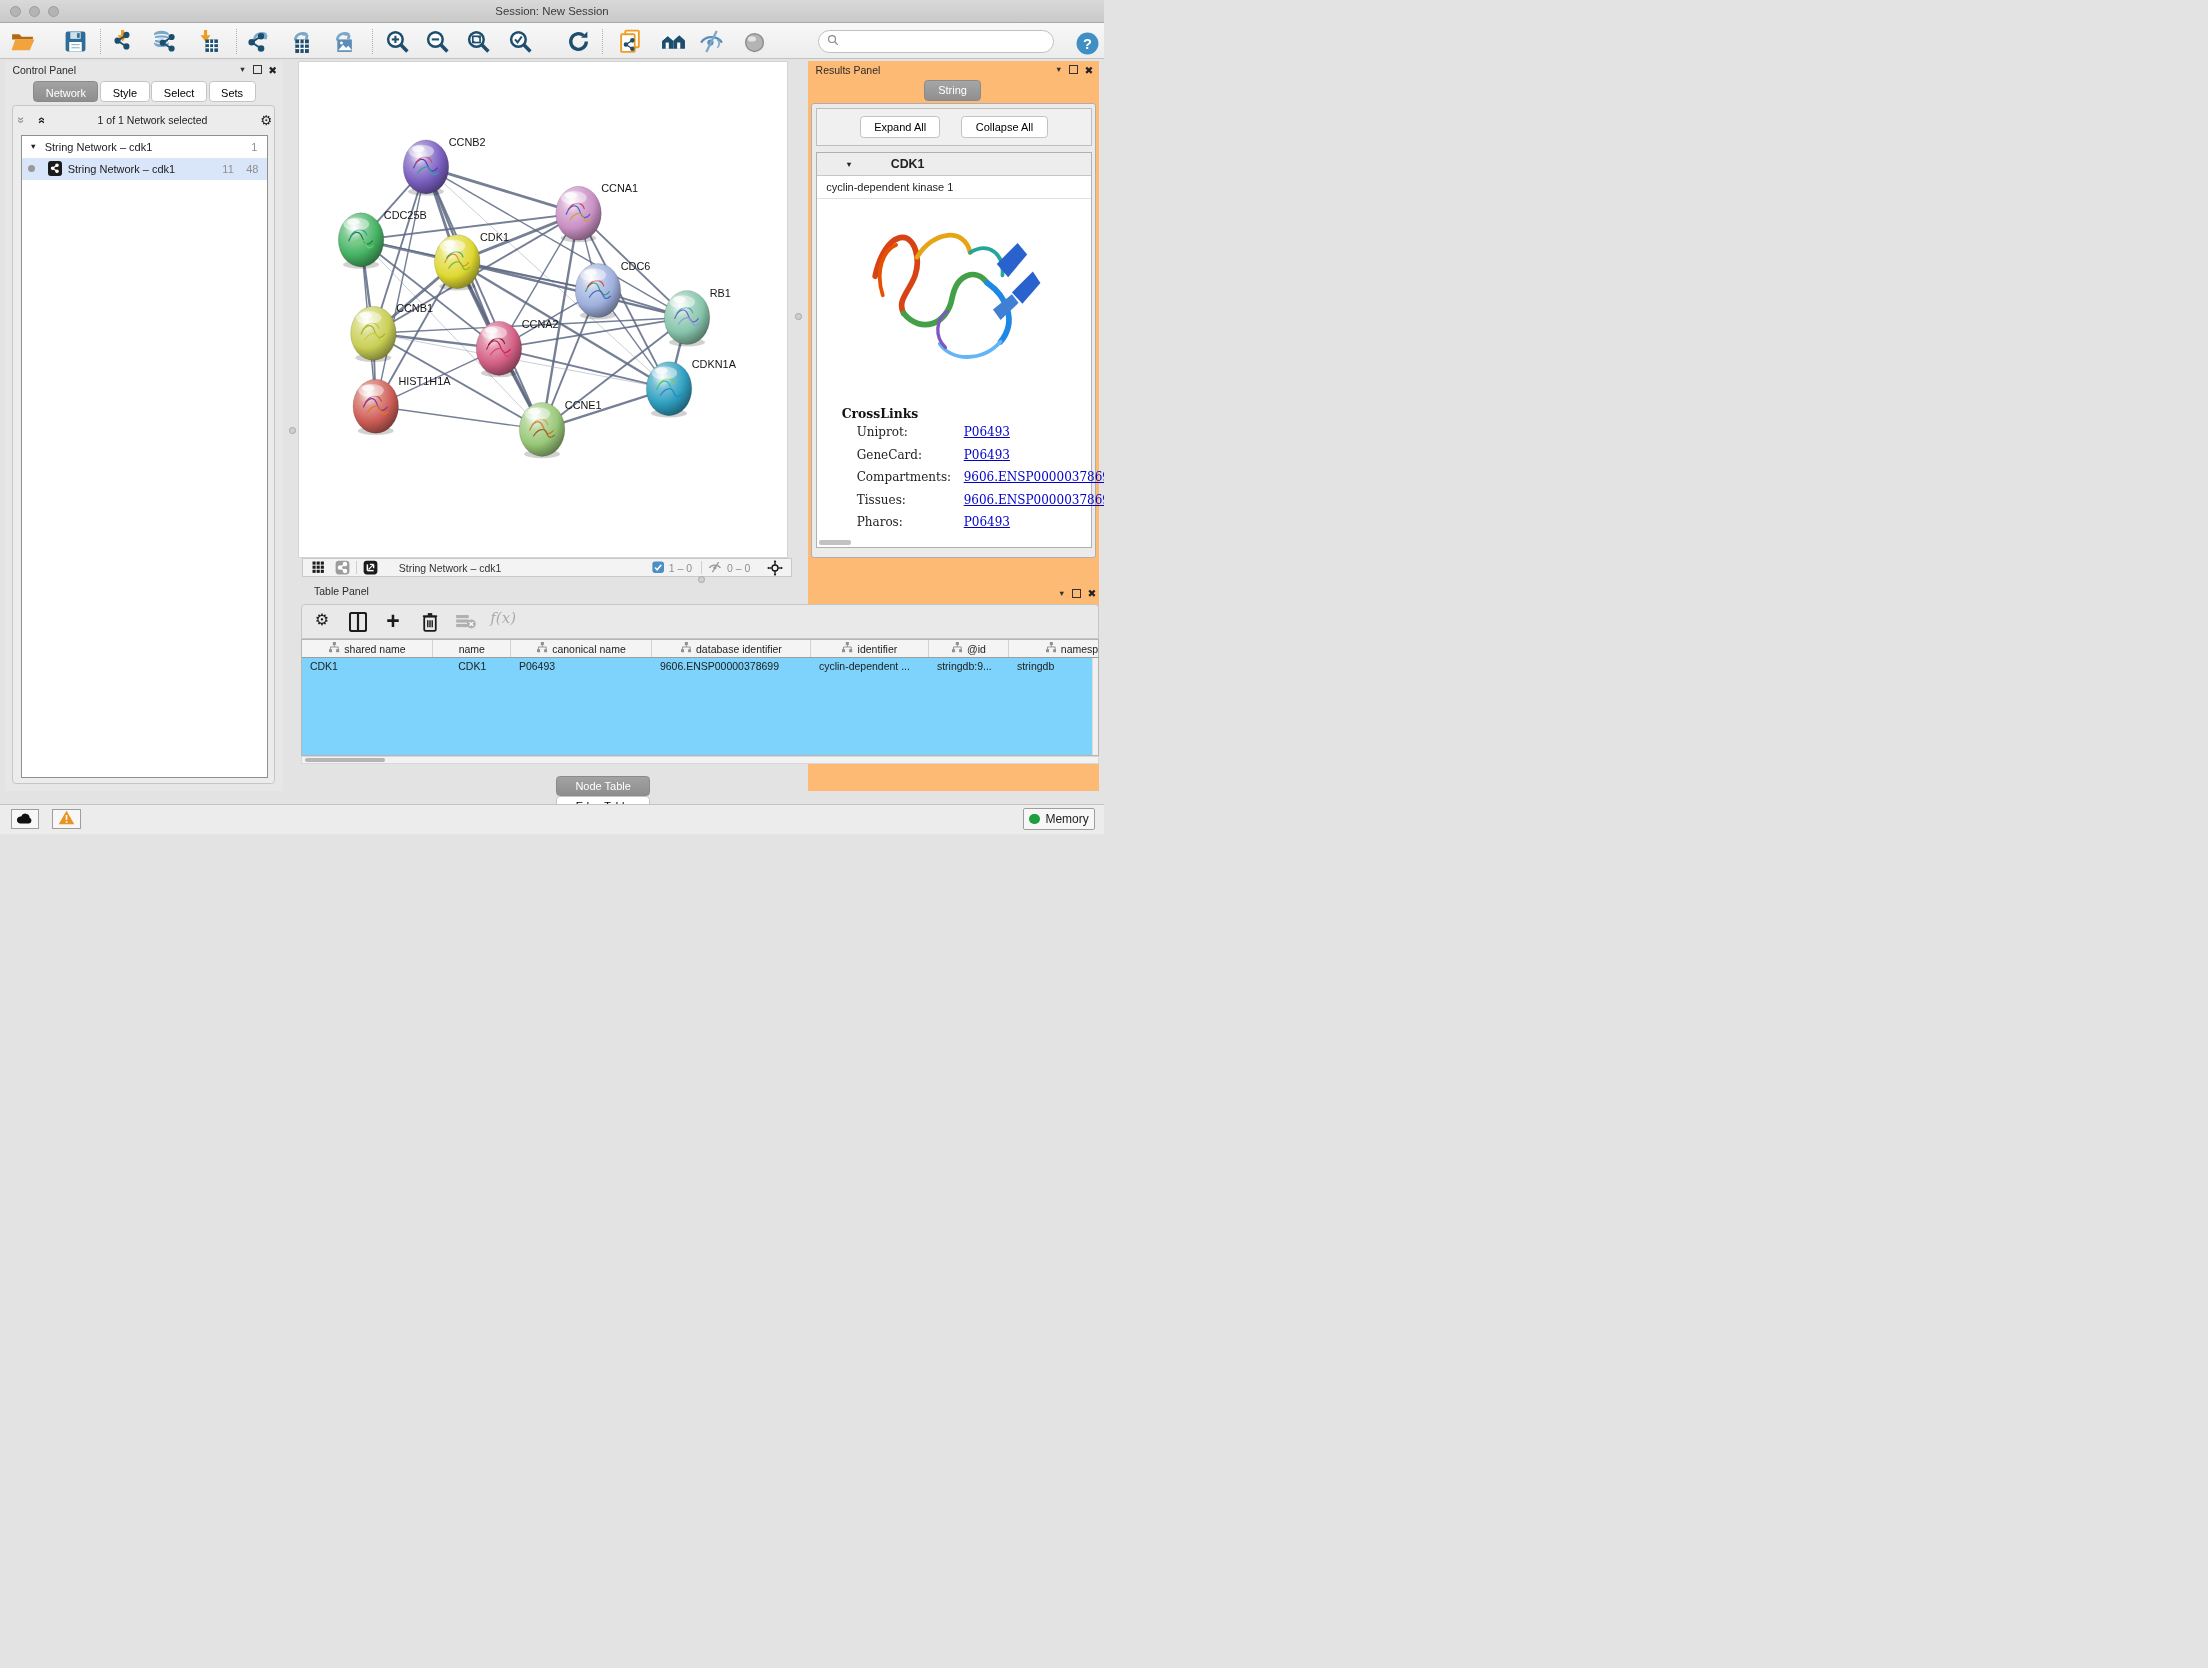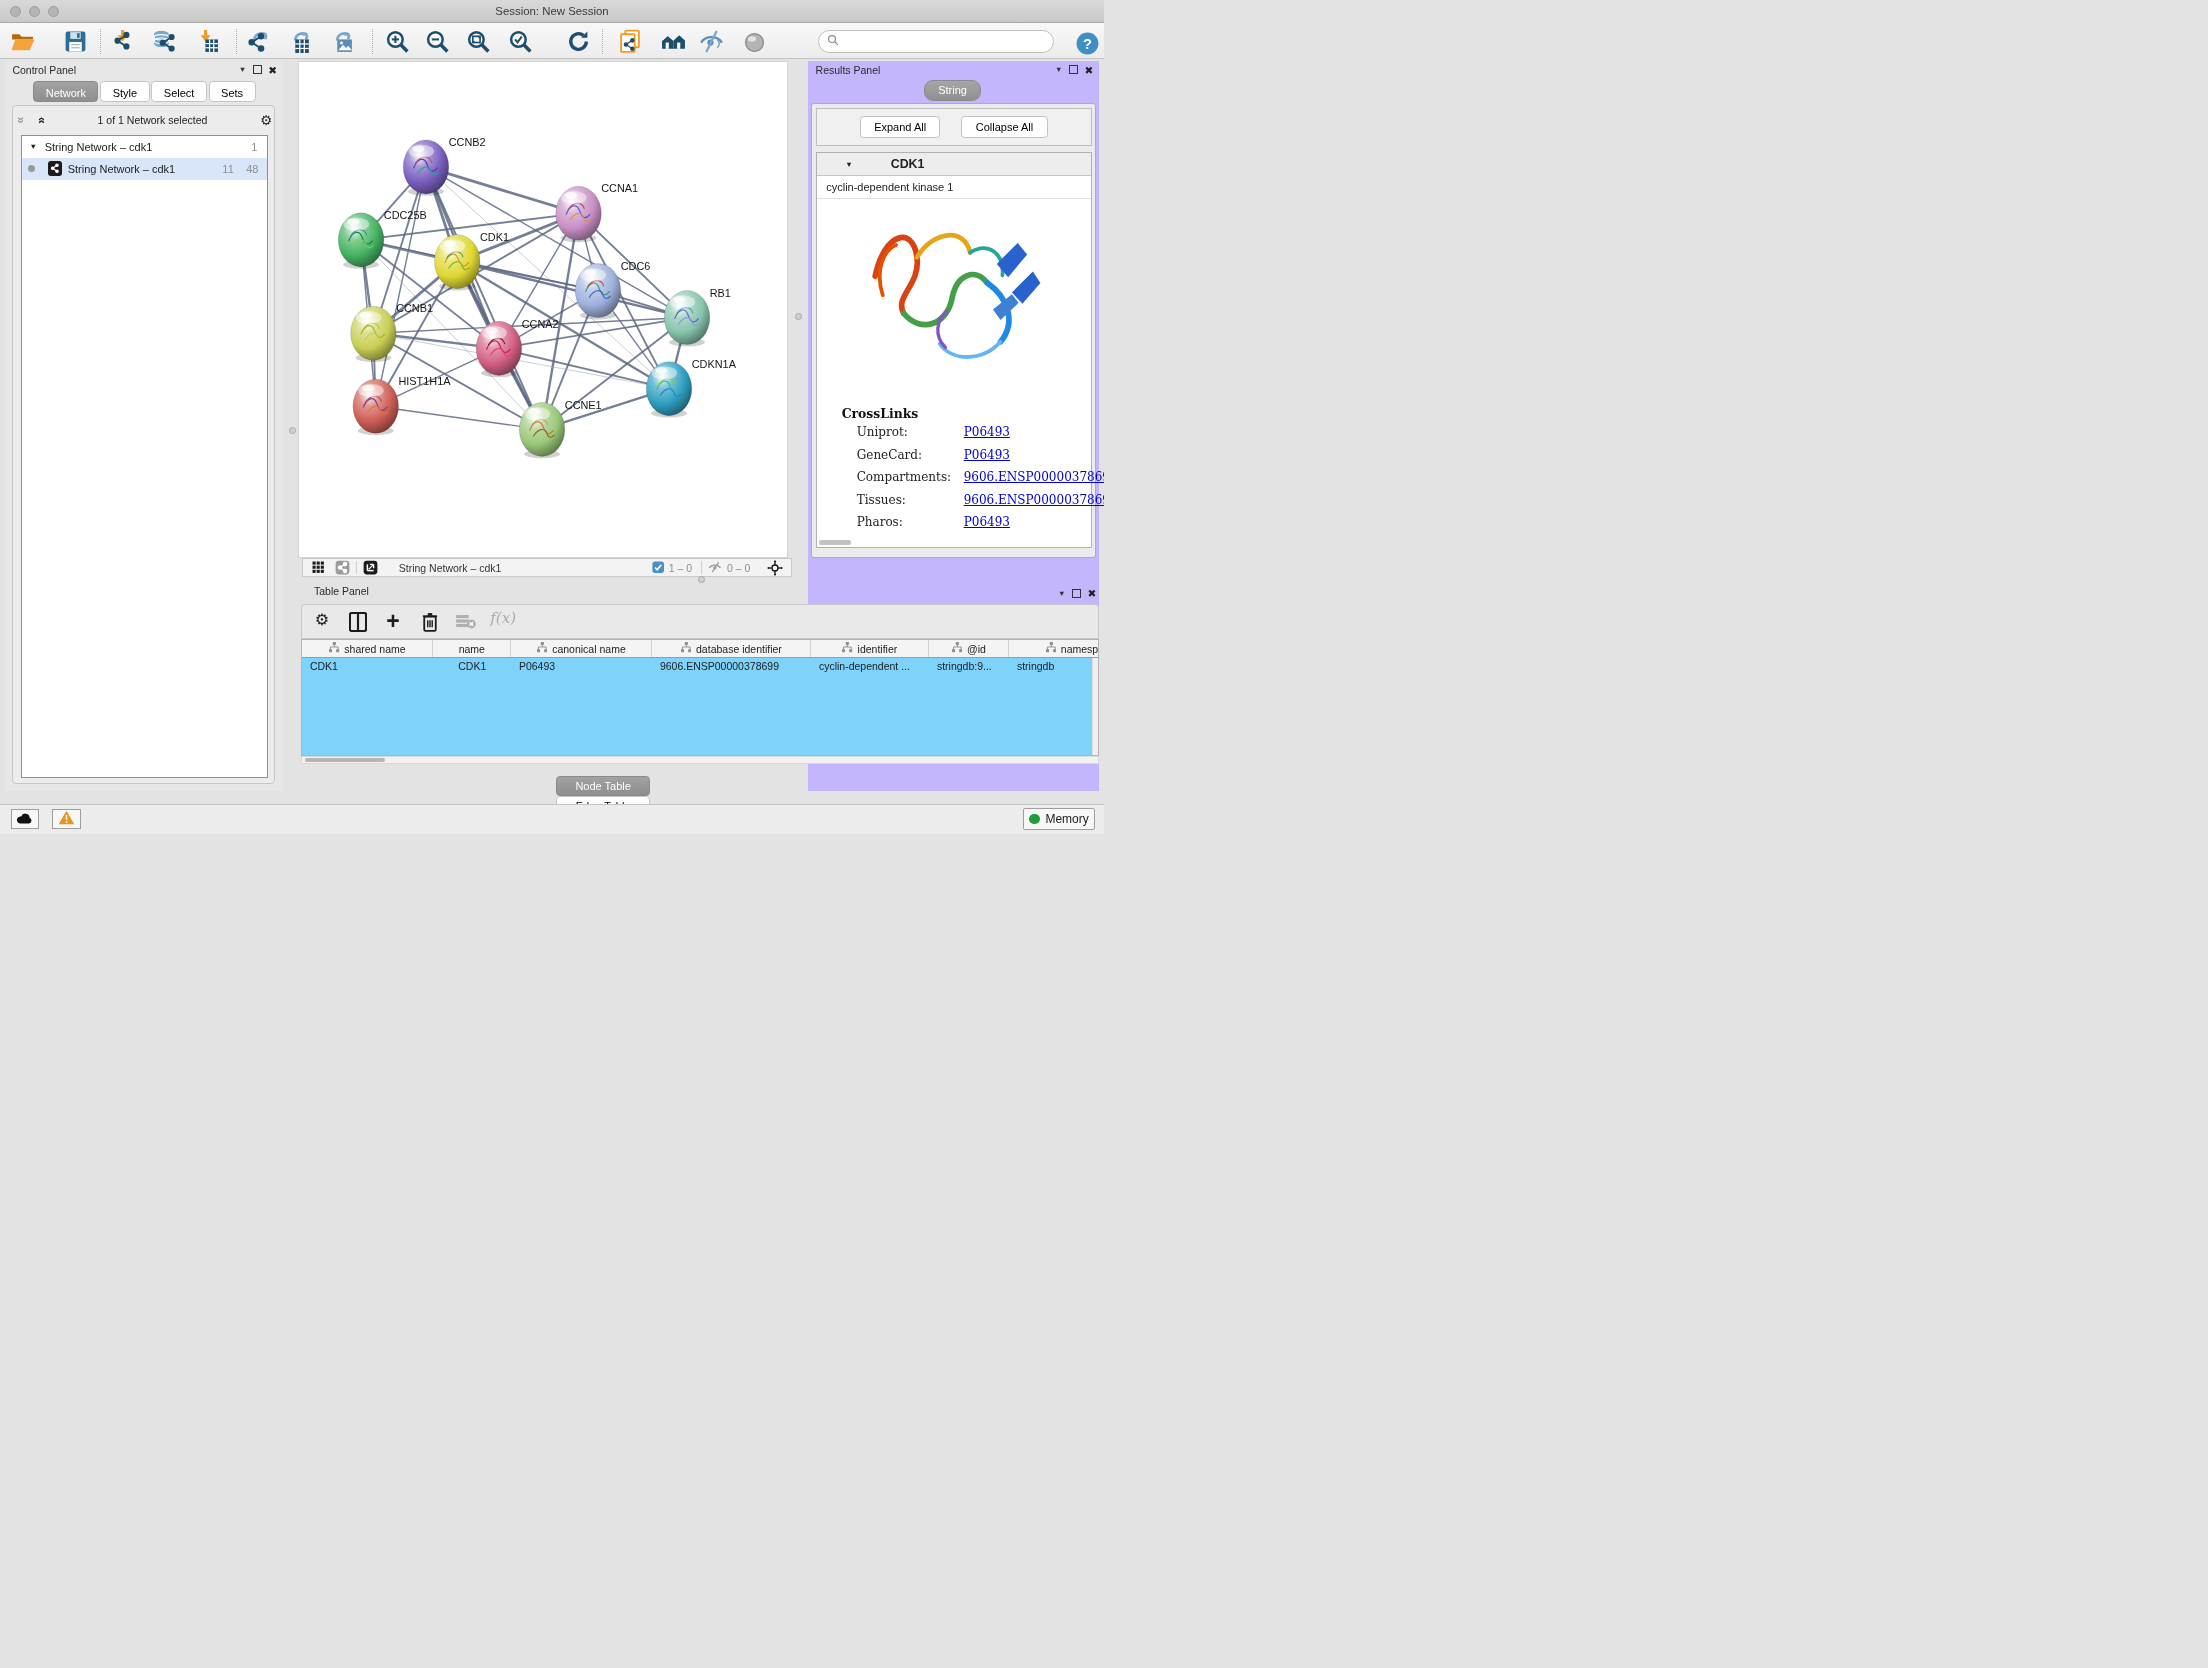--- a/index.html
+++ b/index.html
@@ -49,23 +49,23 @@
   #network-view svg { display:block; width:488px; height:496px; }
   #net-navbar { left:302px; top:558px; width:490px; height:19px; background:#f3f3f3; border:1px solid #c9c9c9; display:flex; align-items:center; }
   .nav-ico { display:inline-flex; align-items:center; justify-content:center; cursor:pointer; }
   .nav-sep { border-left:1px solid #cfcfcf; height:13.3px; margin:0 5.7px; }
   #nav-title { font-size:10.5px; color:#333; margin-left:21px; flex:1; }
   .nav-count { color:#8f8f8f; font-size:10.5px; margin:0 3.8px; }
 
   .split-dot { width:6.7px; height:6.7px; border-radius:50%; background:#cfcfcf; border:1px solid #a8a8a8; }
 
   
-  #results-panel { left:808px; top:61px; width:291px; height:730px; background:#c4b5fd; }
+  #results-panel { left:808px; top:61px; width:291px; height:730px; background:#fdba74; }
   #rp-tab { left:0; right:0; top:19px; text-align:center; }
-  #rp-tab .seg-tab { display:inline-block; background:linear-gradient(#a6a6a6,#8f8f8f); color:#fff; border-color:#8a8a8a; padding:2.9px 13.3px 0;border-radius:9px; }
+  #rp-tab .seg-tab { display:inline-block; background:linear-gradient(#a6a6a6,#8f8f8f); color:#fff; border-color:#8a8a8a; padding:2.9px 13.3px 0; }
   #rp-box { left:2.9px; top:42px; width:285px; height:455px; background:#ebebeb; border:1px solid #aeaeae; border-radius:2.9px; }
   #rp-btnrow { left:3.8px; top:3.8px; width:276px; height:38px; border:1px solid #bdbdbd; background:#f0f0f0; display:flex; align-items:center; justify-content:center; gap:21px; }
   .rp-btn { background:#fff; border:1px solid #c2c2c2; border-radius:3.8px; font-size:11px; padding:3.8px 13.3px; cursor:pointer; font-family:"Liberation Sans",sans-serif; }
   #rp-entry { left:3.8px; top:48px; width:276px; height:396px; border:1px solid #b0b0b0; background:#fff; }
   #rp-entry-head { height:23px; background:#ededed; border-bottom:1px solid #c6c6c6; display:flex; align-items:center; }
   #rp-entry-name { font-weight:bold; font-size:12.4px; margin-left:38px; }
   #rp-desc { border-bottom:1px solid #e0e0e0; padding:4.8px 9.5px; font-size:11px; }
   #crosslinks { font-family:"DejaVu Serif", serif; }
   #crosslinks h3 { font-size:12.4px; margin:5.7px 0 3.8px 25px; color:#111; }
   .cl-row { display:grid; grid-template-columns:107px auto; margin:0 0 8.6px 40px; font-size:12px; }

